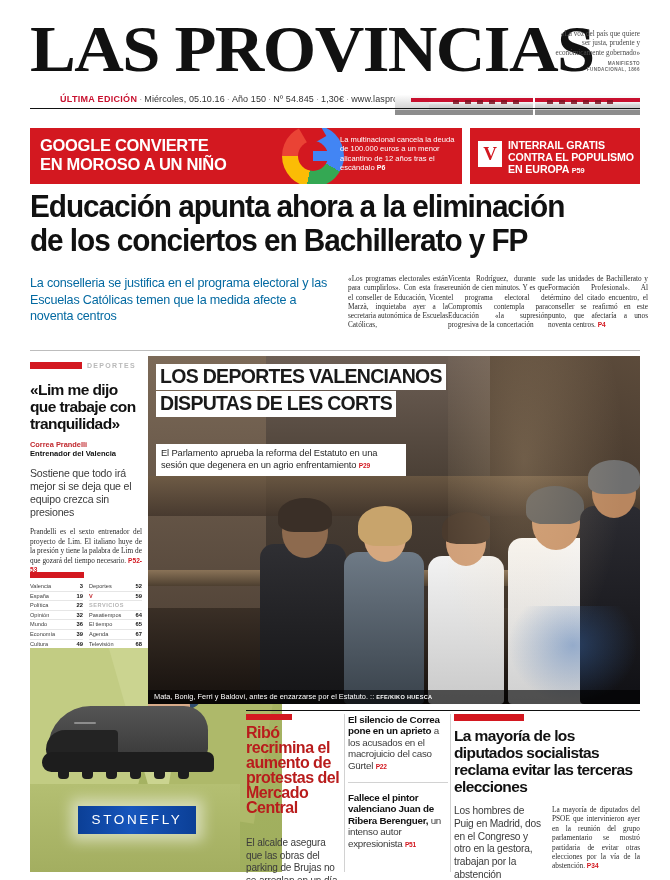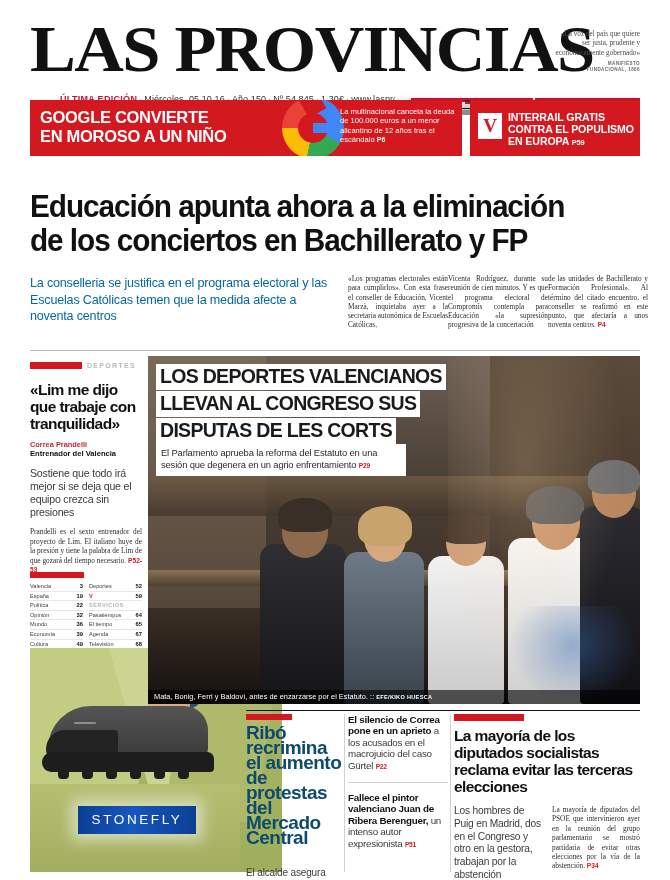--- a/index.html
+++ b/index.html
@@ -67,21 +67,21 @@
   }
   .train-win {
     position: absolute; top: 14px; width: 6px; height: 4px; background: #7d1020; opacity:.85;
   }
   .train-skirt {
     position: absolute; left: 0; top: 24px; width: 250px; height: 5px; background: #8d8d8d;
   }
   .train-gap { position: absolute; top: 8px; width: 2px; height: 22px; background: #fff; }
 
   
-  .banner { position: absolute; left: 30px; top: 100px; width: 610px; height: 56px; }
+  .banner { position: absolute; left: 30px; top: 128px; width: 610px; height: 56px; }
   .banner-left {
     position: absolute; left: 0; top: 0; width: 432px; height: 56px; background: #d31820;
     overflow: hidden;
   }
   .banner-head {
     position: absolute; left: 10px; top: 8px;
     color: #fff; font-weight: 700; font-size: 16.5px; line-height: 19px;
     letter-spacing: -.3px;
   }
   .banner-sub {
@@ -300,21 +300,21 @@
   }
   .ph-caption .credit { font-weight: 700; font-size: 5.6px; letter-spacing: .3px; }
 
   
   .rule-bot { position: absolute; left: 246px; top: 710px; width: 394px; height: 1px; background: #111; }
   .vline { position: absolute; width: 1px; background: #d2d2d2; }
 
   .col-ribo { position: absolute; left: 246px; top: 714px; width: 96px; }
   .col-ribo .kbar { width: 46px; height: 6px; background: #d31820; margin-bottom: 5px; }
   .ribo-head {
-    font-weight: 700; font-size: 19px; line-height: 15px; letter-spacing: -.5px; color: #0c4a6e;
+    font-weight: 700; font-size: 16px; line-height: 15px; letter-spacing: -.5px; color: #b91c1c;
   }
   .ribo-deck {
     margin-top: 22px;
     font-size: 10px; line-height: 12.6px; color: #3b3b3b; letter-spacing: -.15px;
   }
 
   .col-briefs { position: absolute; left: 348px; top: 714px; width: 100px; }
   .brief { font-size: 9.8px; line-height: 11.4px; letter-spacing: -.25px; color: #3b3b3b; }
   .brief b { color: #111; font-weight: 700; }
   .brief-div { height: 1px; background: #d2d2d2; margin: 10px 0 9px 0; }
@@ -546,21 +546,20 @@
 
     <div class="p-body" style="left:432px; top:150px; width:64px; height:198px; background:linear-gradient(#2b2b31,#101014);"></div>
     <div class="p-head" style="left:444px; top:112px; width:44px; height:50px; background:#b8865f;"></div>
     <div class="p-head" style="left:440px; top:104px; width:52px; height:34px; background:#6f6f6f; border-radius:50% 50% 30% 30%;"></div>
 
     <div class="ph-shine"></div>
     <div class="ph-blue"></div>
 
     <div class="ph-head-block">
       <div><span class="ph-h-line">LOS DEPORTES VALENCIANOS</span></div>
-      <div><span class="ph-h-line">LLEVAN AL CONGRESO SUS</span></div>
       <div><span class="ph-h-line">DISPUTAS DE LES CORTS</span></div>
     </div>
     <div class="ph-sub-block">
       <div class="ph-sub">
         <span>El Parlamento aprueba la reforma del Estatuto en una sesión que degenera en un agrio enfrentamiento</span>
         <span class="pgref">P29</span>
       </div>
     </div>
     <div class="ph-caption">
       <span>Mata, Bonig, Ferri y Baldoví, antes de enzarzarse por el Estatuto. ::</span>

